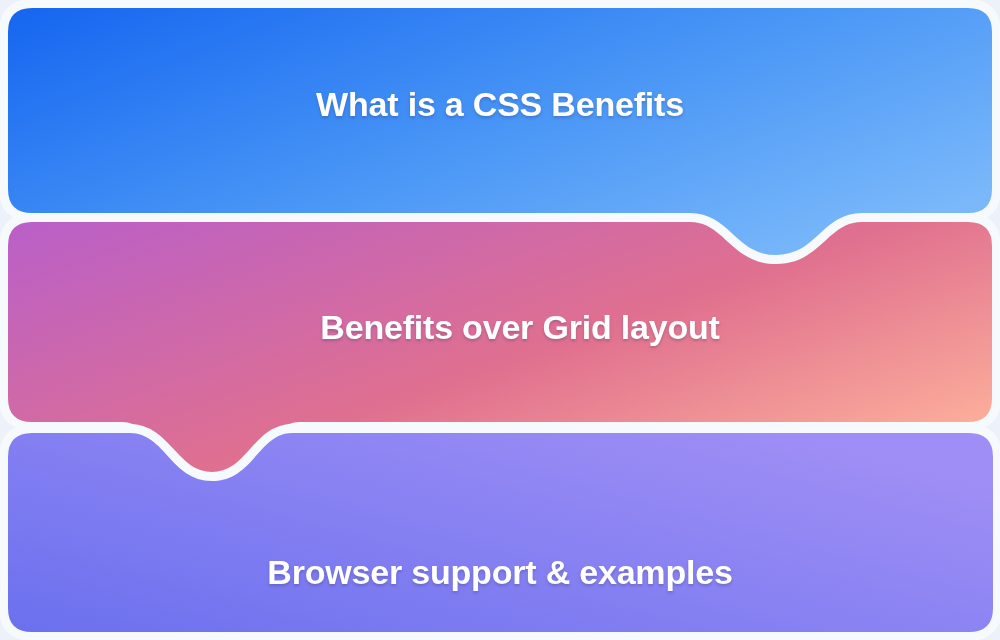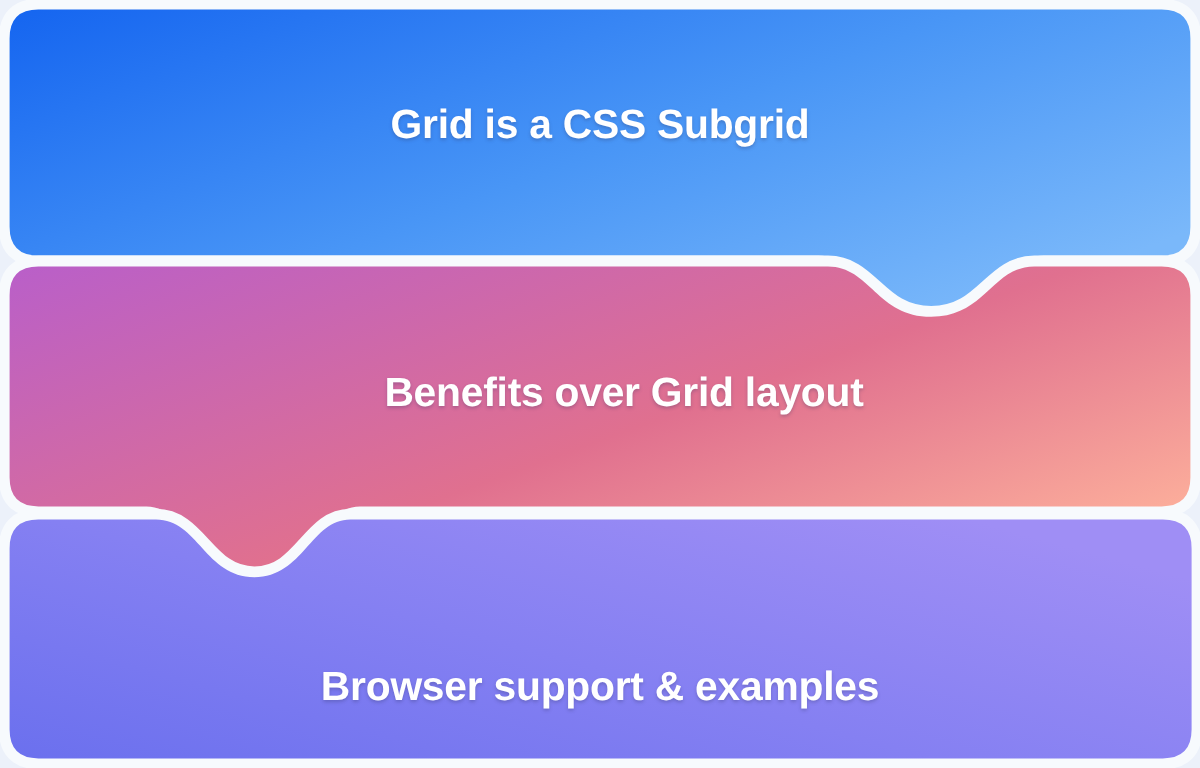--- a/index.html
+++ b/index.html
@@ -91,19 +91,19 @@
     <path class="card-shape" fill="url(#grad-card-3)" d="M 32 433
              L 130 433
              C 165 433 171 481 212 481
              C 253 481 259 433 292 433
              L 969 433 Q 993 433 993 457
              L 993 608 Q 993 632 969 632
              L 32 632 Q 8 632 8 608
              L 8 457 Q 8 433 32 433 Z" stroke="#f7fafd"></path>
   </svg>
 
-  <div class="card-title title-1" style="color: rgb(255, 255, 255);">Grid is a CSS Subgrid</div>
+  <div class="card-title title-1" style="color: rgb(255, 255, 255);">What is a CSS Benefits</div>
 
   <div class="card-title title-2" style="color: rgb(255, 255, 255); padding-left: 20px;">Benefits over Grid layout</div>
 
   <div class="card-title title-3" style="color: rgb(255, 255, 255); margin-top: 16px;">Browser support &amp; examples</div>
 
 </div>
 
 </body></html>

